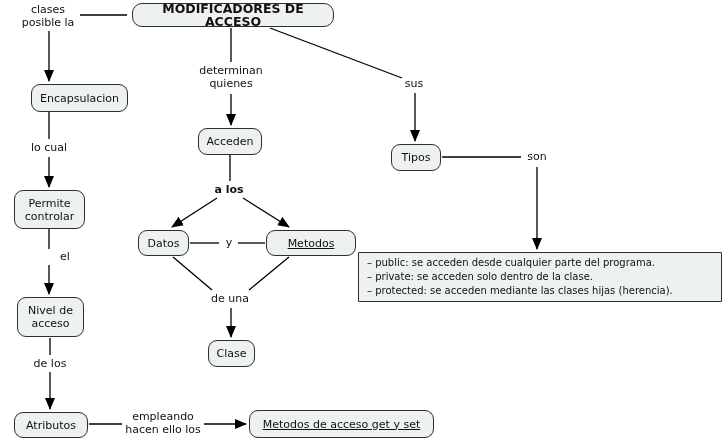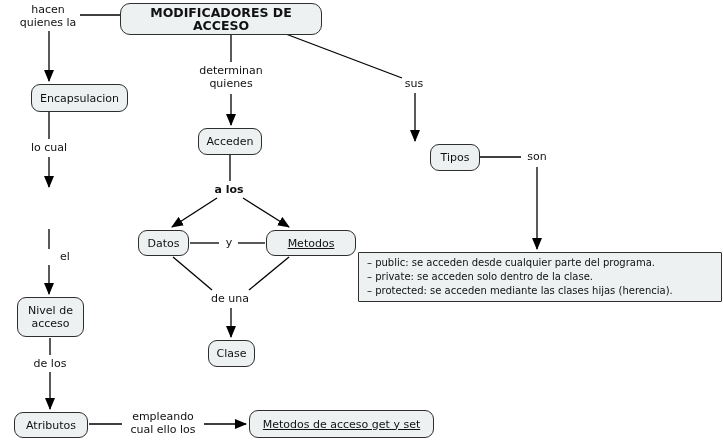--- a/index.html
+++ b/index.html
@@ -59,56 +59,57 @@
       <path d="M173,257 L212,290"></path>
       <path d="M289,257 L249,290"></path>
       <path d="M231,308 L231,337" marker-end="url(#arrow)"></path>
       <path d="M270,28 L402,78"></path>
       <path d="M415,93 L415,141" marker-end="url(#arrow)"></path>
       <path d="M442,157 L521,157"></path>
       <path d="M537,167 L537,249" marker-end="url(#arrow)"></path>
     </g>
   </svg>
 
-  <div class="node title-node" style="left:120px;top:3px;width:202px;height:32px;">MODIFICADORES DE ACCESO</div>
+  <div class="node title-node" style="left:132px;top:3px;width:202px;height:24px;">MODIFICADORES DE ACCESO</div>
 
   <div class="node" style="left:3px;top:84px;width:97px;height:28px;margin-left:28px;">Encapsulacion</div>
 
+  <div class="node" style="left:14px;top:190px;width:71px;height:39px;">Permite controlar</div>
 
   <div class="node" style="left:17px;top:297px;width:67px;height:40px;">Nivel de acceso</div>
 
   <div class="node" style="left:14px;top:412px;width:74px;height:26px;">Atributos</div>
 
   <div class="node" style="left:198px;top:128px;width:64px;height:27px;">Acceden</div>
 
   <div class="node" style="left:138px;top:230px;width:51px;height:26px;">Datos</div>
 
   <div class="node" style="left:266px;top:230px;width:90px;height:26px;text-decoration:underline;">Metodos</div>
 
   <div class="node" style="left:208px;top:340px;width:47px;height:27px;">Clase</div>
 
-  <div class="node" style="left:391px;top:144px;width:50px;height:27px;margin-left:39px;">Tipos</div>
+  <div class="node" style="left:391px;top:144px;width:50px;height:27px;">Tipos</div>
 
   <div class="node detail-node" style="left:358px;top:252px;width:364px;height:50px;">
     <div>– public: se acceden desde cualquier parte del programa.</div>
     <div>– private: se acceden solo dentro de la clase.</div>
     <div>– protected: se acceden mediante las clases hijas (herencia).</div>
   </div>
 
   <div class="node" style="left:249px;top:410px;width:185px;height:28px;text-decoration:underline;">Metodos de acceso get y set</div>
 
-  <div class="lbl" style="left:16px;top:3px;width:64px;">hacen quienes la</div>
+  <div class="lbl" style="left:16px;top:3px;width:64px;">clases posible la</div>
 
   <div class="lbl" style="left:29px;top:141px;width:40px;">lo cual</div>
 
   <div class="lbl" style="left:39px;top:250px;width:20px;margin-left:16px;">el</div>
 
   <div class="lbl" style="left:30px;top:357px;width:40px;">de los</div>
 
-  <div class="lbl" style="left:123px;top:410px;width:80px;">empleando cual ello los</div>
+  <div class="lbl" style="left:123px;top:410px;width:80px;">empleando hacen ello los</div>
 
   <div class="lbl" style="left:189px;top:64px;width:84px;">determinan quienes</div>
 
   <div class="lbl" style="left:209px;top:183px;width:40px;font-weight:bold;">a los</div>
 
   <div class="lbl" style="left:219px;top:236px;width:20px;">y</div>
 
   <div class="lbl" style="left:205px;top:292px;width:50px;">de una</div>
 
   <div class="lbl" style="left:394px;top:77px;width:40px;">sus</div>

